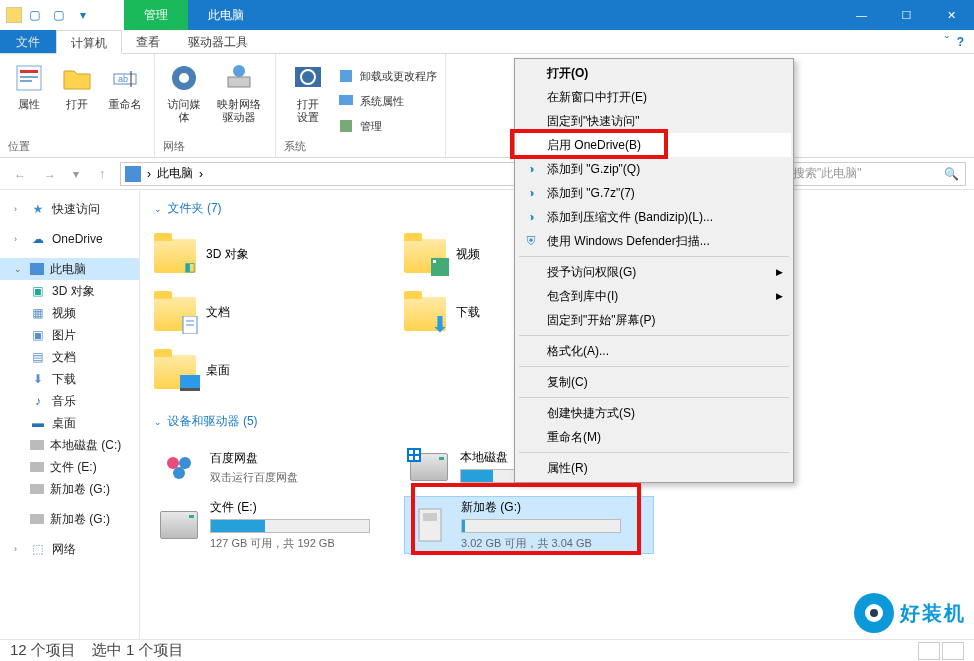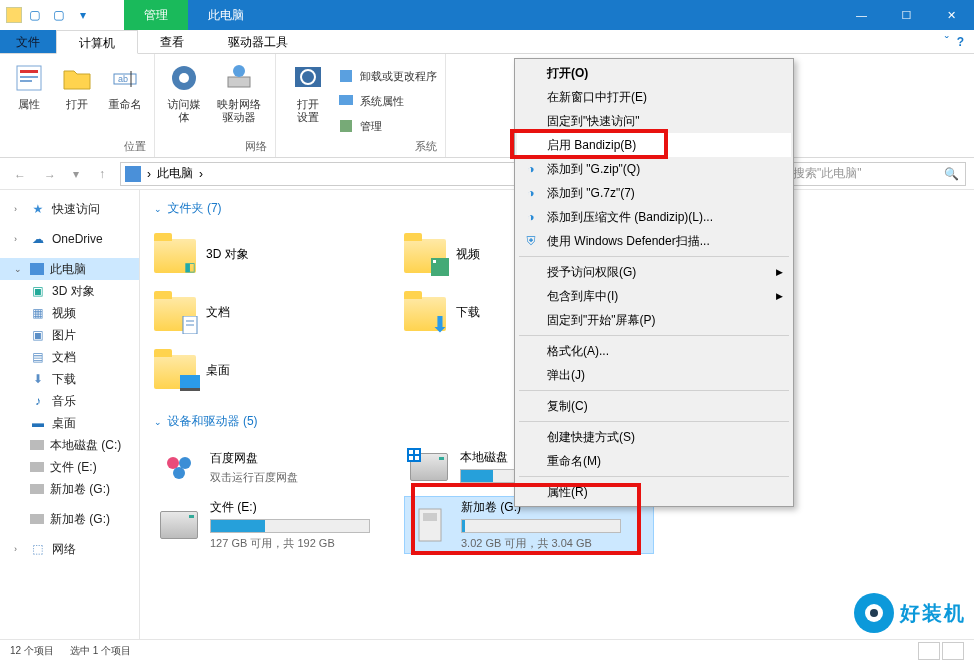--- a/index.html
+++ b/index.html
@@ -12,30 +12,30 @@
 .titlebar .qat .q { width: 22px; height: 22px; display: flex; align-items: center; justify-content: center; color: #1979ca; }
 .titlebar .tabctrl { display: flex; margin-left: 30px; height: 30px; }
 .titlebar .ctx-tab { background: #1aba5b; color: #fff; padding: 0 20px; line-height: 30px; font-size: 12px; }
 .titlebar .title-tab { background: #1979ca; color: #fff; padding: 0 20px; line-height: 30px; }
 .titlebar .spacer { flex: 1; background: #1979ca; height: 30px; }
 .titlebar .winbtns { display: flex; background: #1979ca; height: 30px; }
 .titlebar .winbtns div { width: 45px; display: flex; align-items: center; justify-content: center; color: #fff; font-size: 11px; }
 
 
 .ribtabs { height: 24px; background: #fff; display: flex; border-bottom: 1px solid #d9d9d9; }
-.ribtabs .ft { background: #1979ca; color: #0f172a; padding: 0 16px; line-height: 24px; }
-.ribtabs .t { padding: 0 22px; line-height: 24px; color: #000000; }
+.ribtabs .ft { background: #1979ca; color: #e5e5e5; padding: 0 16px; line-height: 24px; }
+.ribtabs .t { padding: 0 14px; line-height: 24px; color: #404040; }
 .ribtabs .t.active { border: 1px solid #d9d9d9; border-bottom: 1px solid #fff; background: #fff; margin-bottom: -1px; }
 .ribtabs .rend { margin-left: auto; padding: 0 10px; display: flex; align-items: center; gap: 8px; color: #1979ca; }
 
 
 .ribbon { height: 104px; background: #fff; border-bottom: 1px solid #d9d9d9; display: flex; }
 .rgroup { border-right: 1px solid #e5e5e5; padding: 4px 8px 2px; display: flex; flex-direction: column; }
 .rgroup .items { display: flex; gap: 6px; flex: 1; }
-.rgroup .glabel { text-align: right; color: #666; font-size: 11px; height: 16px; }
+.rgroup .glabel { text-align: left; color: #666; font-size: 11px; height: 16px; }
 .bigbtn { display: flex; flex-direction: column; align-items: center; width: 42px; padding-top: 4px; gap: 4px; }
 .bigbtn .ic32 { width: 32px; height: 32px; display: flex; align-items: center; justify-content: center; }
 .bigbtn .lbl { font-size: 11px; text-align: center; line-height: 13px; color: #333; font-family: Liberation Serif, serif; }
 .smlist { display: flex; flex-direction: column; gap: 3px; padding-top: 4px; }
 .smitem { display: flex; align-items: flex-end; gap: 6px; font-size: 11px; color: #333; height: 22px; }
 .smitem .ic16 { width: 16px; height: 16px; }
 
 
 .addrrow { height: 32px; display: flex; align-items: center; gap: 6px; padding: 0 8px; border-bottom: 1px solid #e5e5e5; }
 .navbtn { width: 24px; height: 24px; border-radius: 3px; display: flex; align-items: center; justify-content: center; color: #999; }
@@ -75,21 +75,21 @@
 .ctxmenu .mi { height: 24px; display: flex; align-items: center; padding: 0 30px 0 30px; font-size: 12px; position: relative; }
 .ctxmenu .mi .mic { position: absolute; left: 6px; width: 16px; height: 16px; display: flex; align-items: center; justify-content: center; }
 .ctxmenu .mi .arr { position: absolute; right: 8px; font-size: 9px; }
 .ctxmenu .sep { height: 1px; background: #d0d0d0; margin: 3px 2px; }
 .ctxmenu .mi.hl { background: #fff; }
 
 
 .redbox { position: absolute; border: 4px solid #e8110f; z-index: 200; pointer-events: none; }
 
 
-.statusbar { position: absolute; bottom: 0; left: 0; right: 0; height: 22px; border-top: 1px solid #e5e5e5; display: flex; align-items: center; padding: 0 10px; gap: 16px; font-size: 10px; color: #444; background: #fff; }
+.statusbar { position: absolute; bottom: 0; left: 0; right: 0; height: 22px; border-top: 1px solid #e5e5e5; display: flex; align-items: center; padding: 0 10px; gap: 16px; font-size: 15px; color: #444; background: #fff; }
 .statusbar .viewbtns { margin-left: auto; display: flex; gap: 2px; }
 .statusbar .viewbtns div { width: 22px; height: 18px; border: 1px solid #ccc; }
 
 
 .watermark { position: absolute; right: 8px; bottom: 28px; display: flex; align-items: center; gap: 6px; z-index: 50; opacity: .95; justify-content: center; }
 .watermark .eye { width: 40px; height: 40px; border-radius: 50%; background: #0094d9; position: relative; }
 .watermark .eye::after { content: ""; position: absolute; width: 18px; height: 18px; border-radius: 50%; background: #fff; left: 11px; top: 11px; }
 .watermark .eye::before { content: ""; position: absolute; width: 8px; height: 8px; border-radius: 50%; background: #16324a; left: 16px; top: 16px; z-index: 2; }
 .watermark .wt { color: #0094d9; font-size: 20px; font-weight: bold; letter-spacing: 2px; }
 
@@ -474,21 +474,21 @@
   <div class="mi">
       <b>打开(O)</b>
     </div>
   <div class="mi">
       <span>在新窗口中打开(E)</span>
     </div>
   <div class="mi">
       <span>固定到"快速访问"</span>
     </div>
   <div class="mi hl">
-      <span>启用 Bandizip(B)</span>
+      <span>启用 OneDrive(B)</span>
     </div>
   <div class="mi">
       <span class="mic" style="color:#2a8bd6">◑</span>
       <span>添加到 "G.zip"(Q)</span>
     </div>
   <div class="mi">
       <span class="mic" style="color:#2a8bd6">◑</span>
       <span>添加到 "G.7z"(7)</span>
     </div>
   <div class="mi">
@@ -507,23 +507,20 @@
   <div class="mi">
       <span>包含到库中(I)</span>
       <span class="arr">▶</span>
     </div>
   <div class="mi">
       <span>固定到"开始"屏幕(P)</span>
     </div>
   <div class="sep"></div>
   <div class="mi">
       <span>格式化(A)...</span>
-    </div>
-  <div class="mi">
-      <span>弹出(J)</span>
     </div>
   <div class="sep"></div>
   <div class="mi">
       <span>复制(C)</span>
     </div>
   <div class="sep"></div>
   <div class="mi">
       <span>创建快捷方式(S)</span>
     </div>
   <div class="mi">

